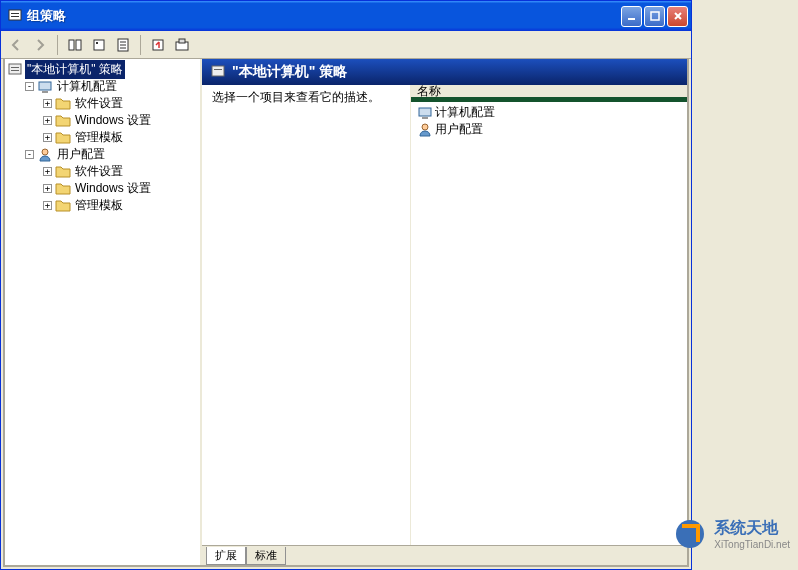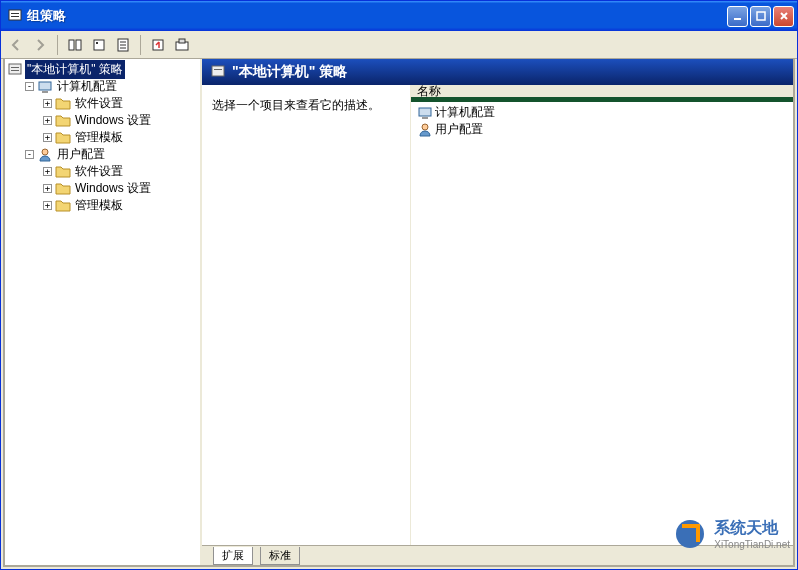--- a/index.html
+++ b/index.html
@@ -1,17 +1,17 @@
 <!DOCTYPE html>
 <html><head>
 <meta charset="utf-8">
 <style>
 * { box-sizing: border-box; margin: 0; padding: 0; }
 body { font-family: "Microsoft YaHei", "SimSun", Tahoma, sans-serif; font-size: 12px; background: #ece9d8; overflow: hidden; }
-.window { width: 798px; height: 570px; border: 1px solid #0831d9; background: #ece9d8; display: flex; flex-direction: column; }
+.window { width: 692px; height: 570px; border: 1px solid #0831d9; background: #ece9d8; display: flex; flex-direction: column; }
 .titlebar { height: 30px; background: linear-gradient(to bottom, #3a93ff 0%, #0855dd 8%, #0855dd 40%, #0855dd 88%, #0831d9 100%); display: flex; align-items: center; padding: 0 3px 0 6px; color: #fff; }
 .titlebar-icon { width: 16px; height: 16px; margin-right: 4px; }
 .titlebar-text { font-size: 13px; font-weight: bold; flex: 1; text-shadow: 1px 1px 1px rgba(0,0,0,0.3); }
 .titlebar-buttons { display: flex; gap: 2px; }
 .tbtn { width: 21px; height: 21px; border-radius: 3px; border: 1px solid #fff; display: flex; align-items: center; justify-content: center; font-weight: bold; color: #fff; font-size: 11px; }
 .tbtn-min, .tbtn-max { background: linear-gradient(to bottom, #7ba4e3, #3b6bc8); }
 .tbtn-close { background: linear-gradient(to bottom, #e98078, #c9472f); }
 .menubar { height: 20px; background: #ece9d8; display: flex; align-items: center; padding: 0 4px; border-bottom: 1px solid #aca899; }
 .menubar span { padding: 2px 8px; cursor: default; }
 .toolbar { height: 28px; background: #ece9d8; border-bottom: 1px solid #aca899; display: flex; align-items: center; padding: 0 4px; gap: 2px; }
@@ -24,28 +24,28 @@
 .tree-row { display: flex; align-items: center; height: 17px; cursor: default; }
 .tree-expander { width: 9px; height: 9px; border: 1px solid #919191; background: #fff; display: flex; align-items: center; justify-content: center; font-size: 9px; line-height: 1; margin-right: 3px; font-family: monospace; }
 .tree-icon { width: 16px; height: 16px; margin-right: 2px; flex-shrink: 0; }
 .tree-label { padding: 1px 2px; }
 .tree-label.selected { background: #0a246a; color: #fff; }
 .tree-children { padding-left: 18px; }
 .right-panel { flex: 1; display: flex; flex-direction: column; background: #fff; min-height: 0; }
 .right-header { background: linear-gradient(to bottom, #1c4fbd, #0a246a); color: #fff; font-weight: bold; font-size: 14px; padding: 4px 8px; height: 26px; display: flex; align-items: center; }
 .right-header-icon { width: 16px; height: 16px; margin-right: 6px; }
 .right-body { flex: 1; display: flex; min-height: 0; }
-.desc-col { width: 208px; padding: 12px 10px; }
+.desc-col { width: 208px; padding: 4px 10px; }
 .list-col { flex: 1; border-left: 1px solid #ece9d8; }
 .list-header { background: #ece9d8; border-bottom: 5px solid #14532d; height: 17px; display: flex; align-items: center; padding: 0 6px; }
 .list-body { padding: 2px; }
 .list-row { display: flex; align-items: center; height: 17px; padding: 0 4px; }
 .list-icon { width: 16px; height: 16px; margin-right: 2px; }
 .tabs { height: 20px; display: flex; align-items: flex-end; padding-left: 4px; border-top: 1px solid #aca899; background: #ece9d8; }
-.tab { border: 1px solid #919191; border-top: none; padding: 1px 8px; font-size: 11px; background: #ece9d8; position: relative; margin-left: 7px; }
+.tab { border: 1px solid #919191; border-top: none; padding: 1px 8px; font-size: 11px; background: #ece9d8; position: relative; }
 .tab.active { background: #fff; }
 .watermark { position: absolute; bottom: 18px; right: 8px; font-size: 16px; font-weight: bold; color: #3a6fb7; display: flex; align-items: center; gap: 6px; pointer-events: none; }
 .watermark-sub { font-size: 10px; color: #888; font-weight: normal; }
 </style>
 </head>
 <body>
 
 <div class="window">
   <div class="titlebar">
     <svg class="titlebar-icon" viewBox="0 0 16 16">

